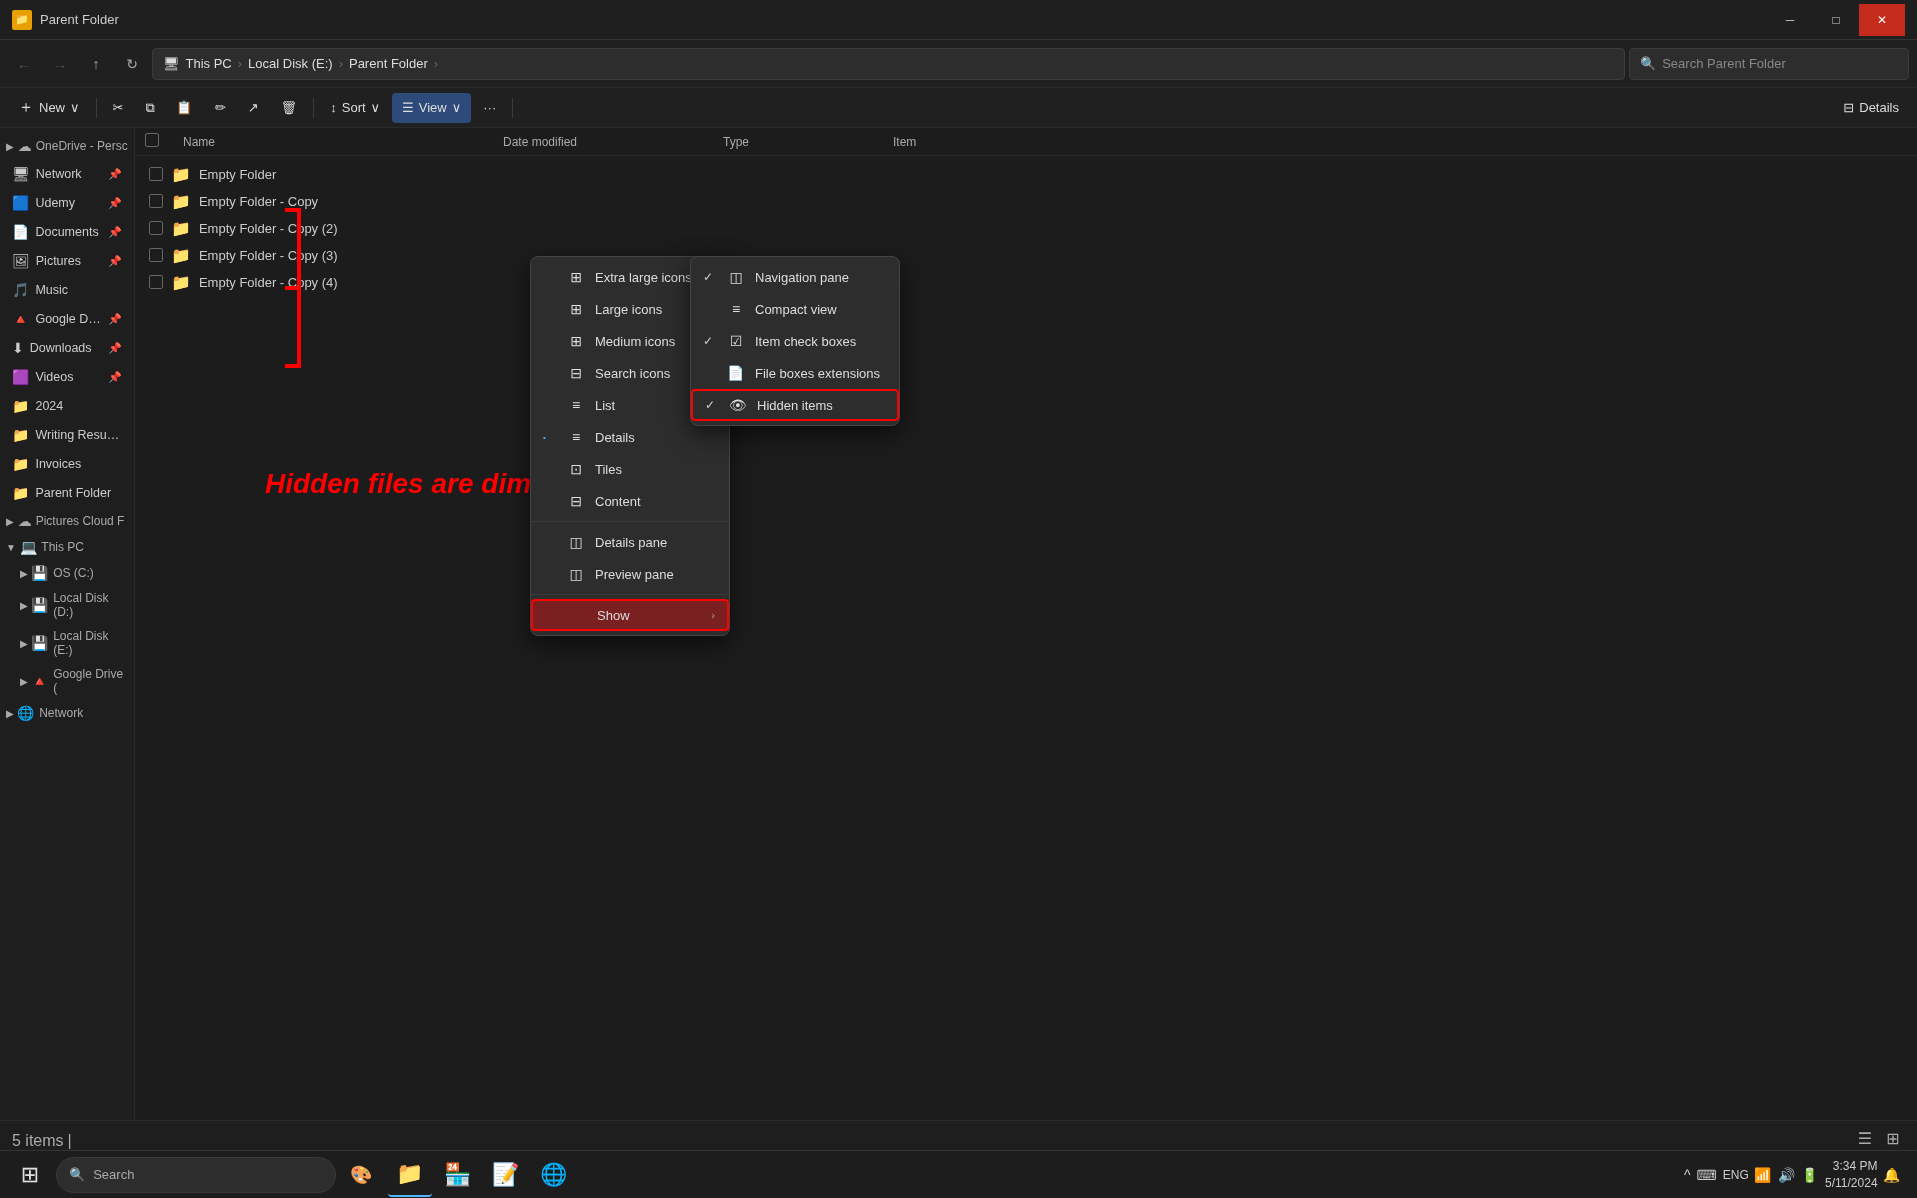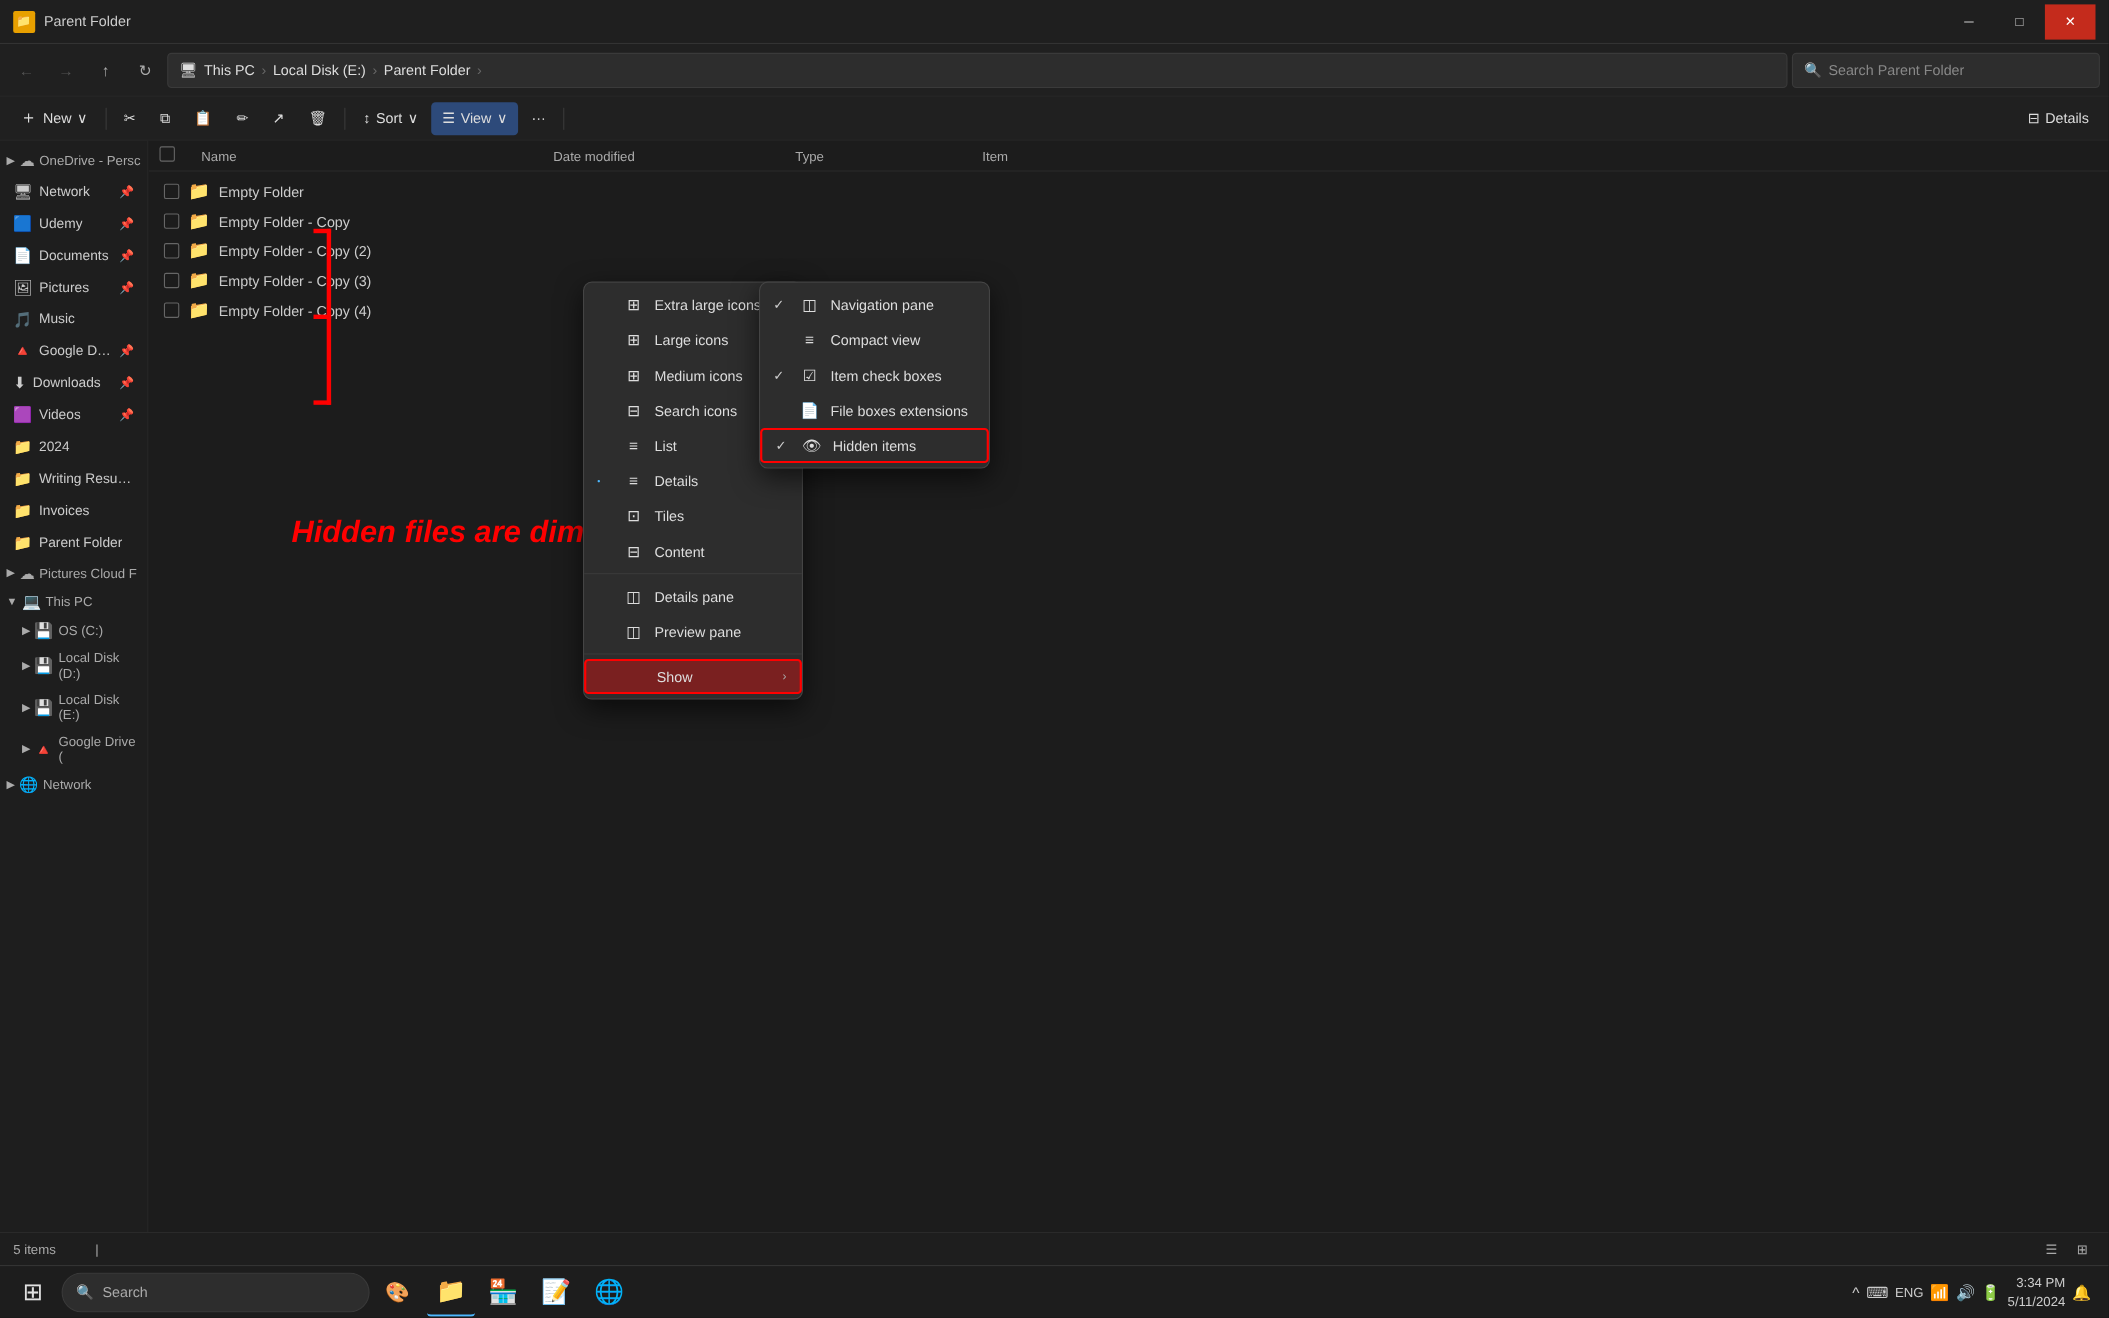--- a/index.html
+++ b/index.html
@@ -267,25 +267,25 @@
       border: 2px solid #ff0000;
       border-radius: 4px;
     }
 
     
     .status-bar {
       height: 30px;
       background: #1e1e1e;
       border-top: 1px solid #2a2a2a;
       display: flex;
-      align-items: center;
+      align-items: flex-end;
       padding: 0 12px;
-      font-size: 12px;
+      font-size: 16px;
       color: #aaa;
-      gap: 36px;
+      gap: 4px;
     }
     .status-right { margin-left: auto; display: flex; gap: 4px; }
     .view-toggle-btn {
       width: 24px; height: 24px;
       display: flex; align-items: center; justify-content: center;
       border-radius: 3px; cursor: pointer; color: #aaa;
     }
 
     
     .taskbar {

